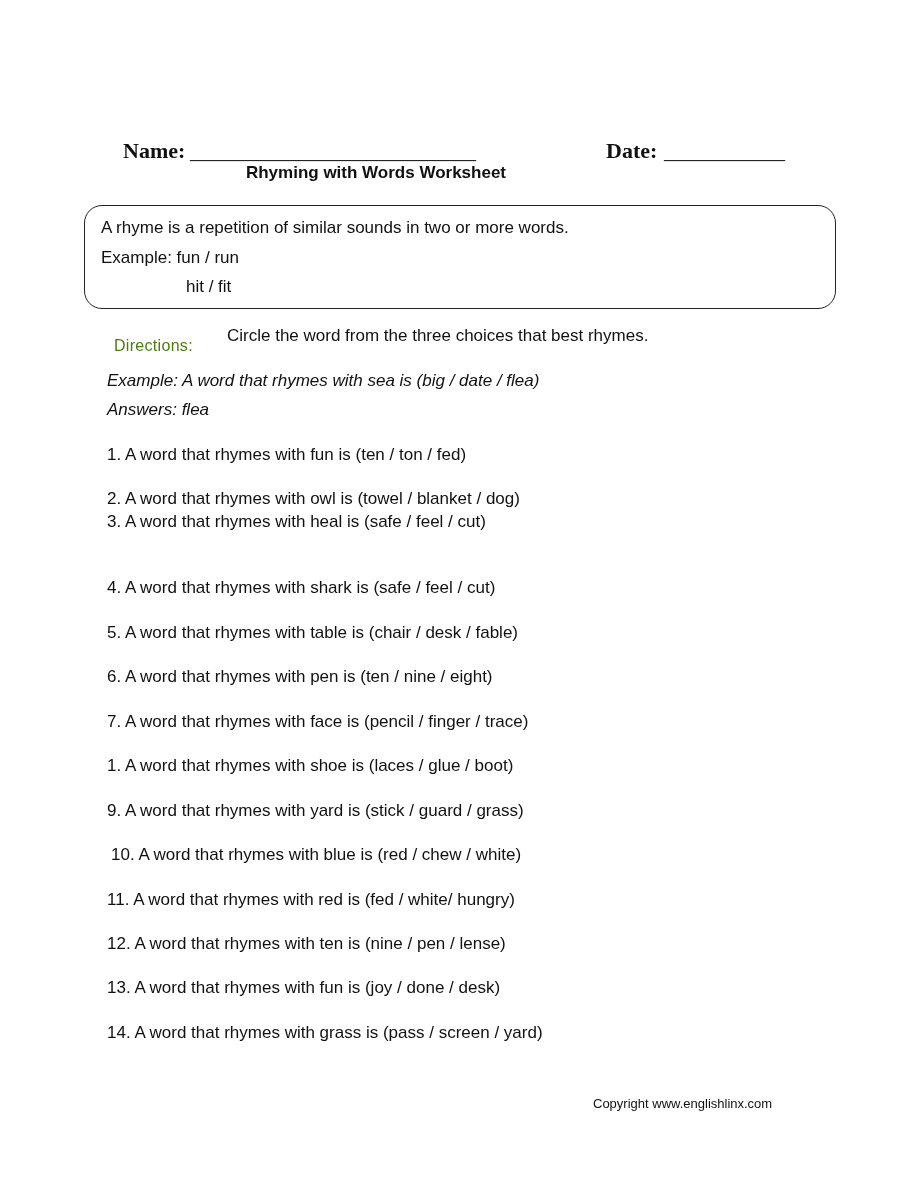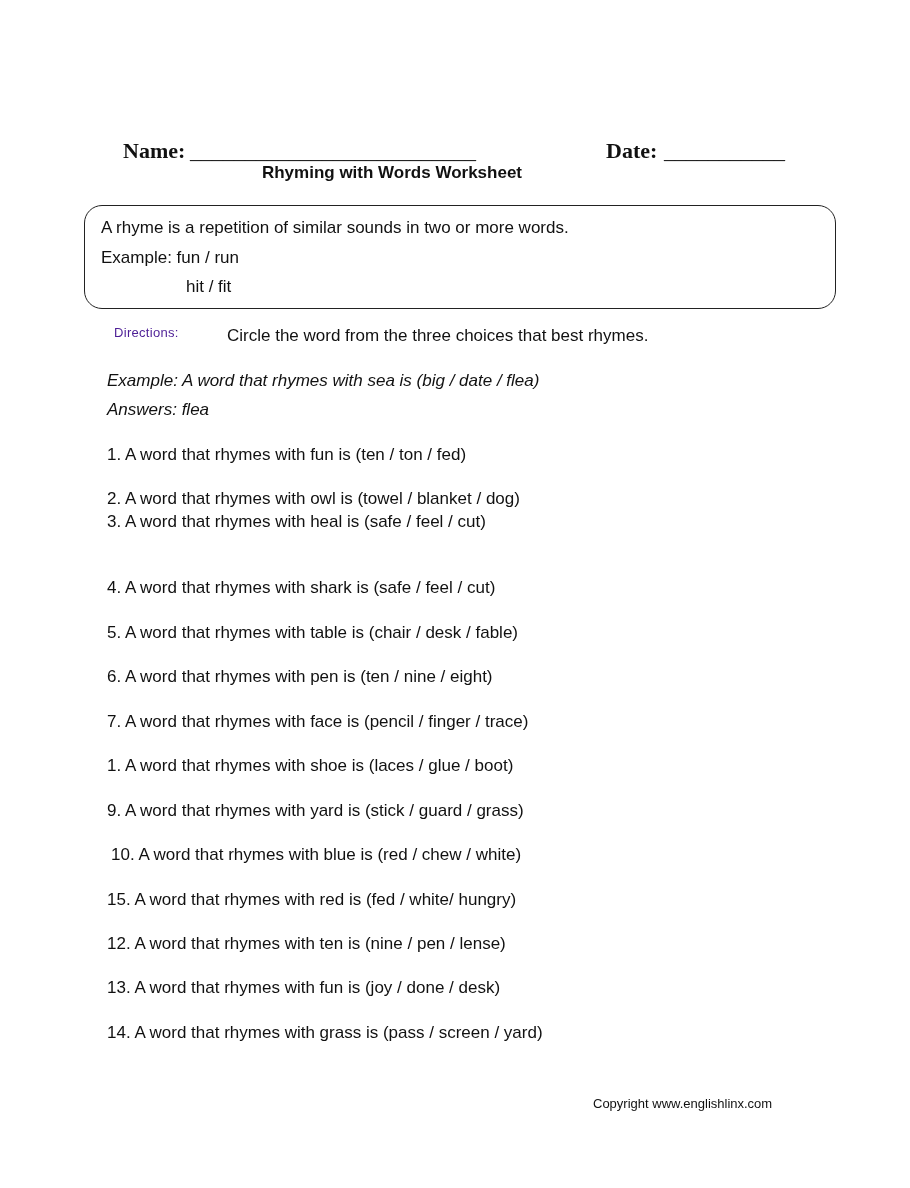--- a/index.html
+++ b/index.html
@@ -1,22 +1,22 @@
 <!DOCTYPE html>
 <html><head>
   <meta charset="utf-8">
   <style>
     html, body { margin: 0; padding: 0; background: #ffffff; }
     body { width: 910px; height: 1188px; position: relative; overflow: hidden; color: #111; }
     .abs { position: absolute; white-space: nowrap; }
     .serif-bold { font-family: "Liberation Serif", serif; font-weight: bold; font-size: 22px; margin-top: 32px; }
     .sans { font-family: "Liberation Sans", sans-serif; font-size: 17px; }
-    .title { font-family: "Liberation Sans", sans-serif; font-weight: bold; font-size: 17px; left: 16px; width: 752px; text-align: center; }
+    .title { font-family: "Liberation Sans", sans-serif; font-weight: bold; font-size: 17px; left: 0; width: 752px; text-align: center; }
     .box { position: absolute; left: 84px; top: 205px; width: 752px; height: 104px; border: 1.5px solid #222; border-radius: 18px; box-sizing: border-box; }
-    .directions-label { font-family: "Liberation Sans", sans-serif; font-size: 13px; color: #4c1d95; letter-spacing: 0.3px; }
+    .directions-label { font-family: "Liberation Sans", sans-serif; font-size: 16px; color: #4d7c0f; letter-spacing: 0.3px; margin-top: 12px; }
     .italic { font-style: italic; }
     .copy { font-family: "Liberation Sans", sans-serif; font-size: 13px; }
   </style>
 </head>
 <body>
 
 <div class="abs serif-bold" style="left:123px; top:106px;">Name:</div>
 <div class="abs serif-bold" style="left:190px; top:106px; font-weight:normal;">__________________________</div>
 <div class="abs serif-bold" style="left:606px; top:106px;">Date:</div>
 <div class="abs serif-bold" style="left:664px; top:106px; font-weight:normal;">___________</div>
@@ -38,19 +38,19 @@
   <div class="abs sans" style="left:107px; top:445px;">1. A word that rhymes with fun is (ten / ton / fed)</div>
   <div class="abs sans" style="left:107px; top:489px;">2. A word that rhymes with owl is (towel / blanket / dog)</div>
   <div class="abs sans" style="left:107px; top:512px;">3. A word that rhymes with heal is (safe / feel / cut)</div>
   <div class="abs sans" style="left:107px; top:578px;">4. A word that rhymes with shark is (safe / feel / cut)</div>
   <div class="abs sans" style="left:107px; top:623px;">5. A word that rhymes with table is (chair / desk / fable)</div>
   <div class="abs sans" style="left:107px; top:667px;">6. A word that rhymes with pen is (ten / nine / eight)</div>
   <div class="abs sans" style="left:107px; top:712px;">7. A word that rhymes with face is (pencil / finger / trace)</div>
   <div class="abs sans" style="left:107px; top:756px;">1. A word that rhymes with shoe is (laces / glue / boot)</div>
   <div class="abs sans" style="left:107px; top:801px;">9. A word that rhymes with yard is (stick / guard / grass)</div>
   <div class="abs sans" style="left:111px; top:845px;">10. A word that rhymes with blue is (red / chew / white)</div>
-  <div class="abs sans" style="left:107px; top:890px;">15. A word that rhymes with red is (fed / white/ hungry)</div>
+  <div class="abs sans" style="left:107px; top:890px;">11. A word that rhymes with red is (fed / white/ hungry)</div>
   <div class="abs sans" style="left:107px; top:934px;">12. A word that rhymes with ten is (nine / pen / lense)</div>
   <div class="abs sans" style="left:107px; top:978px;">13. A word that rhymes with fun is (joy / done / desk)</div>
   <div class="abs sans" style="left:107px; top:1023px;">14. A word that rhymes with grass is (pass / screen / yard)</div>
 </div>
 
 <div class="abs copy" style="left:593px; top:1096px;">Copyright www.englishlinx.com</div>
 
 </body></html>

